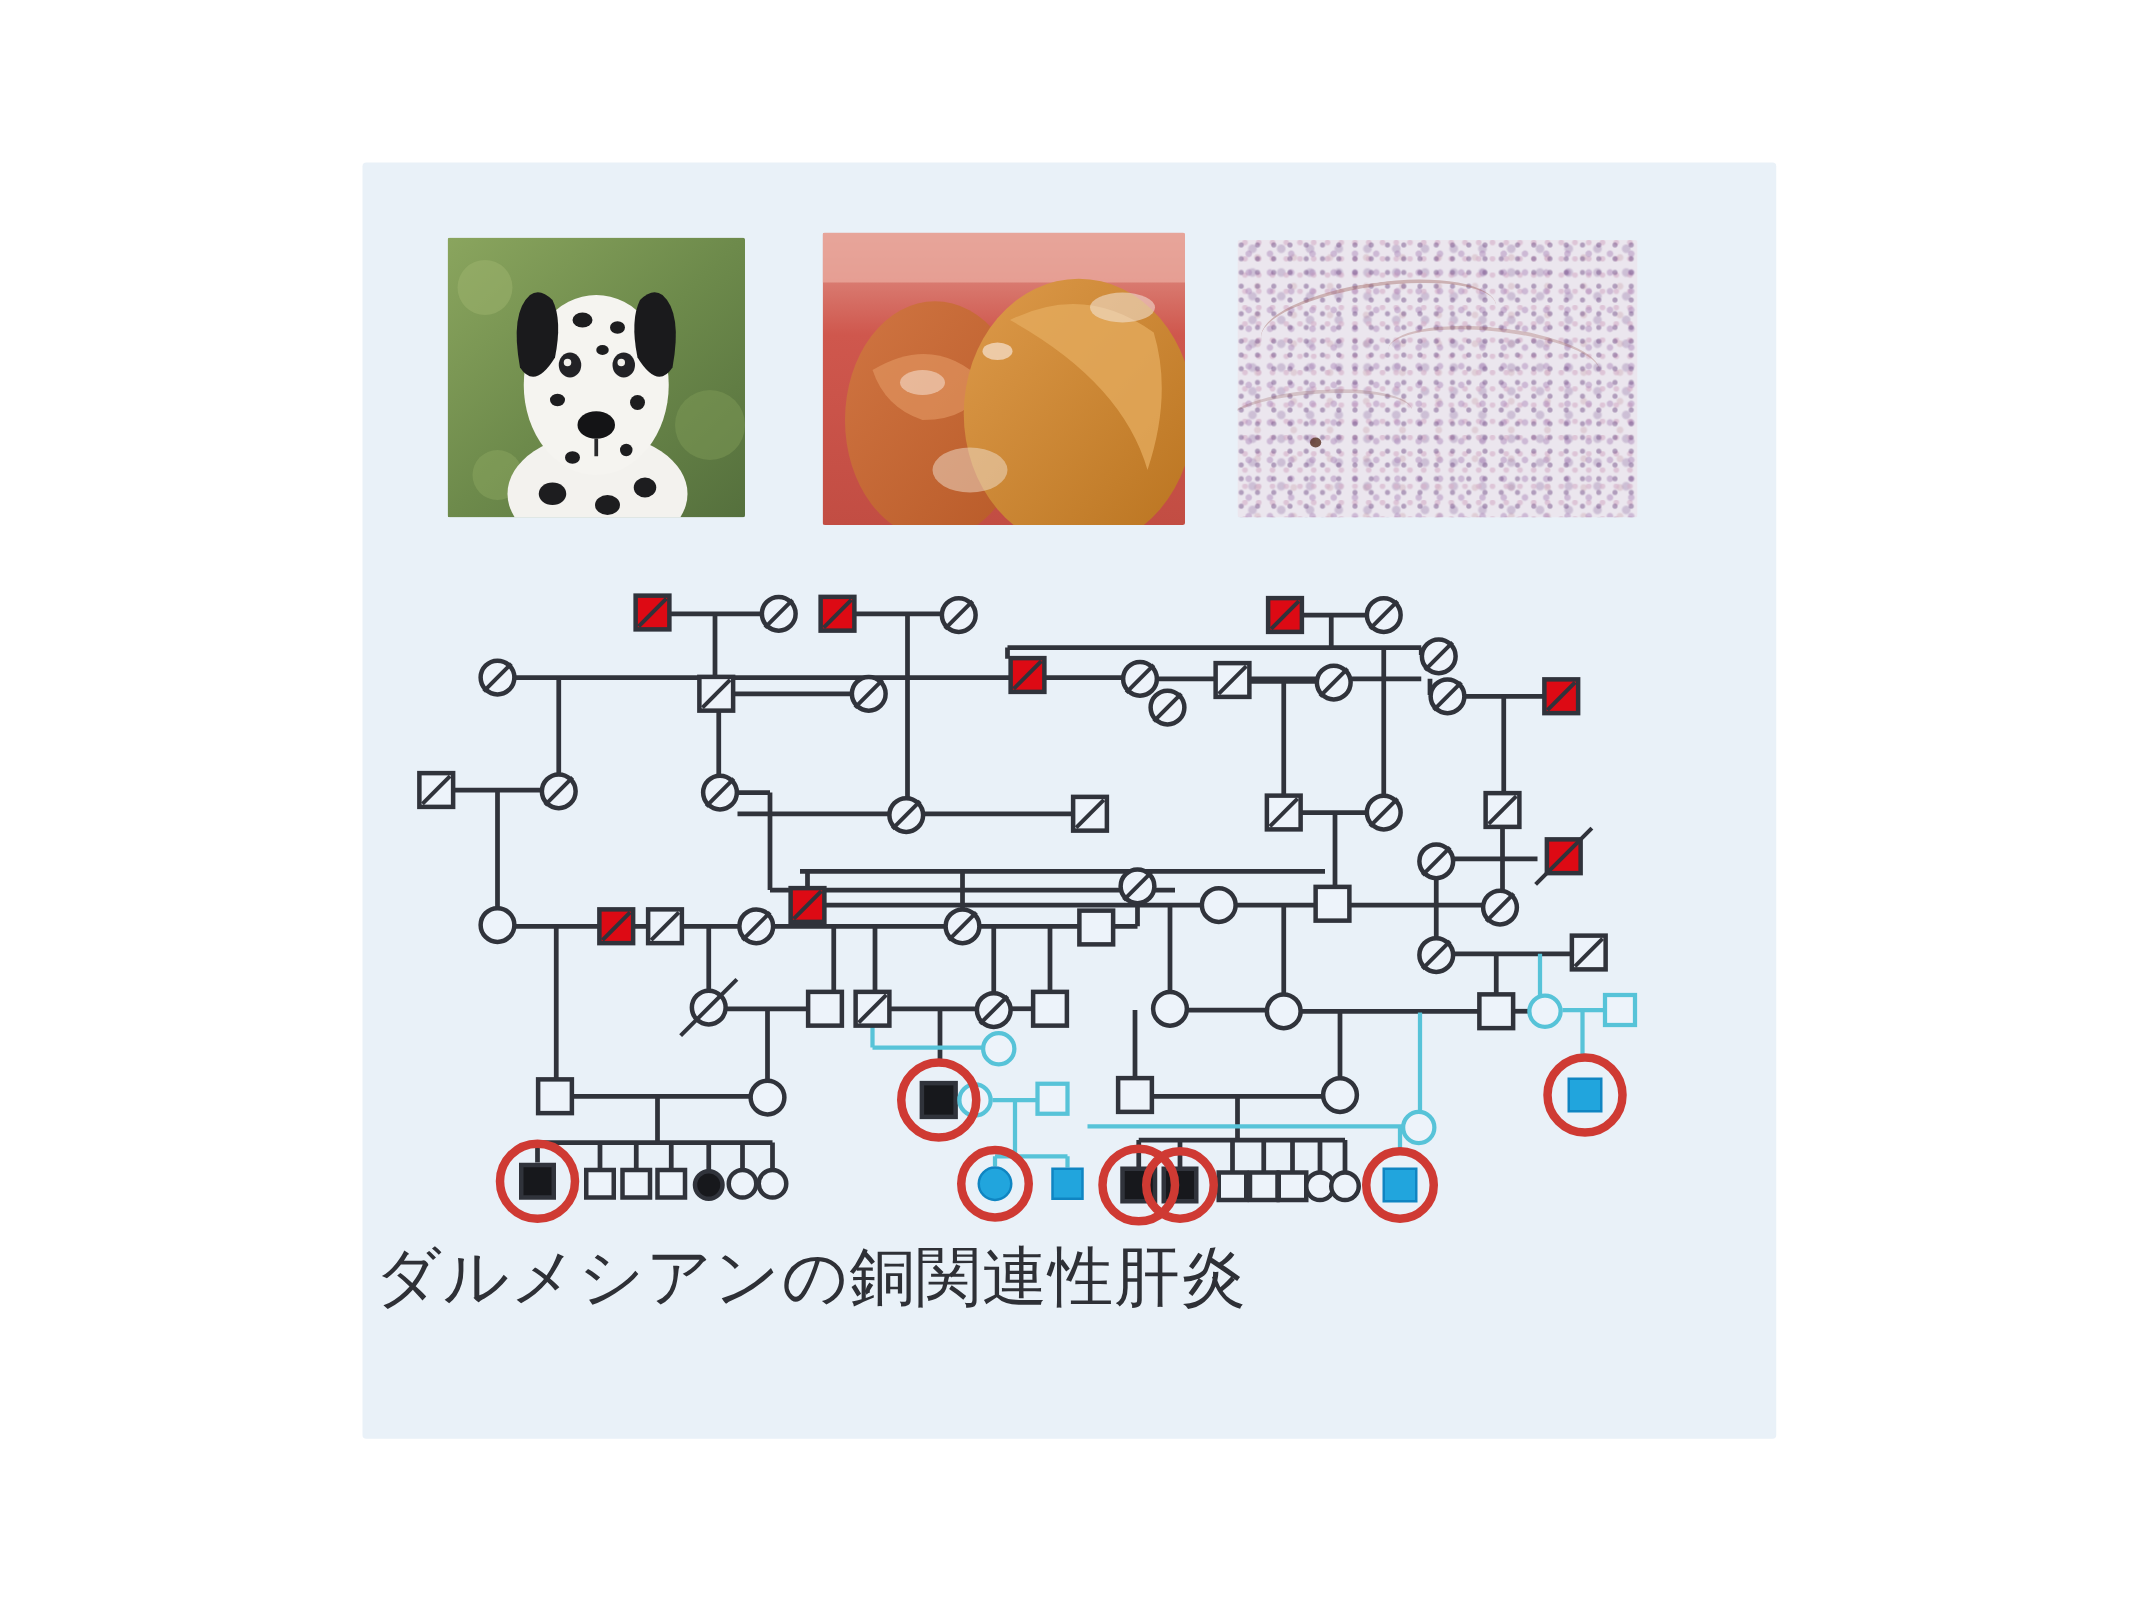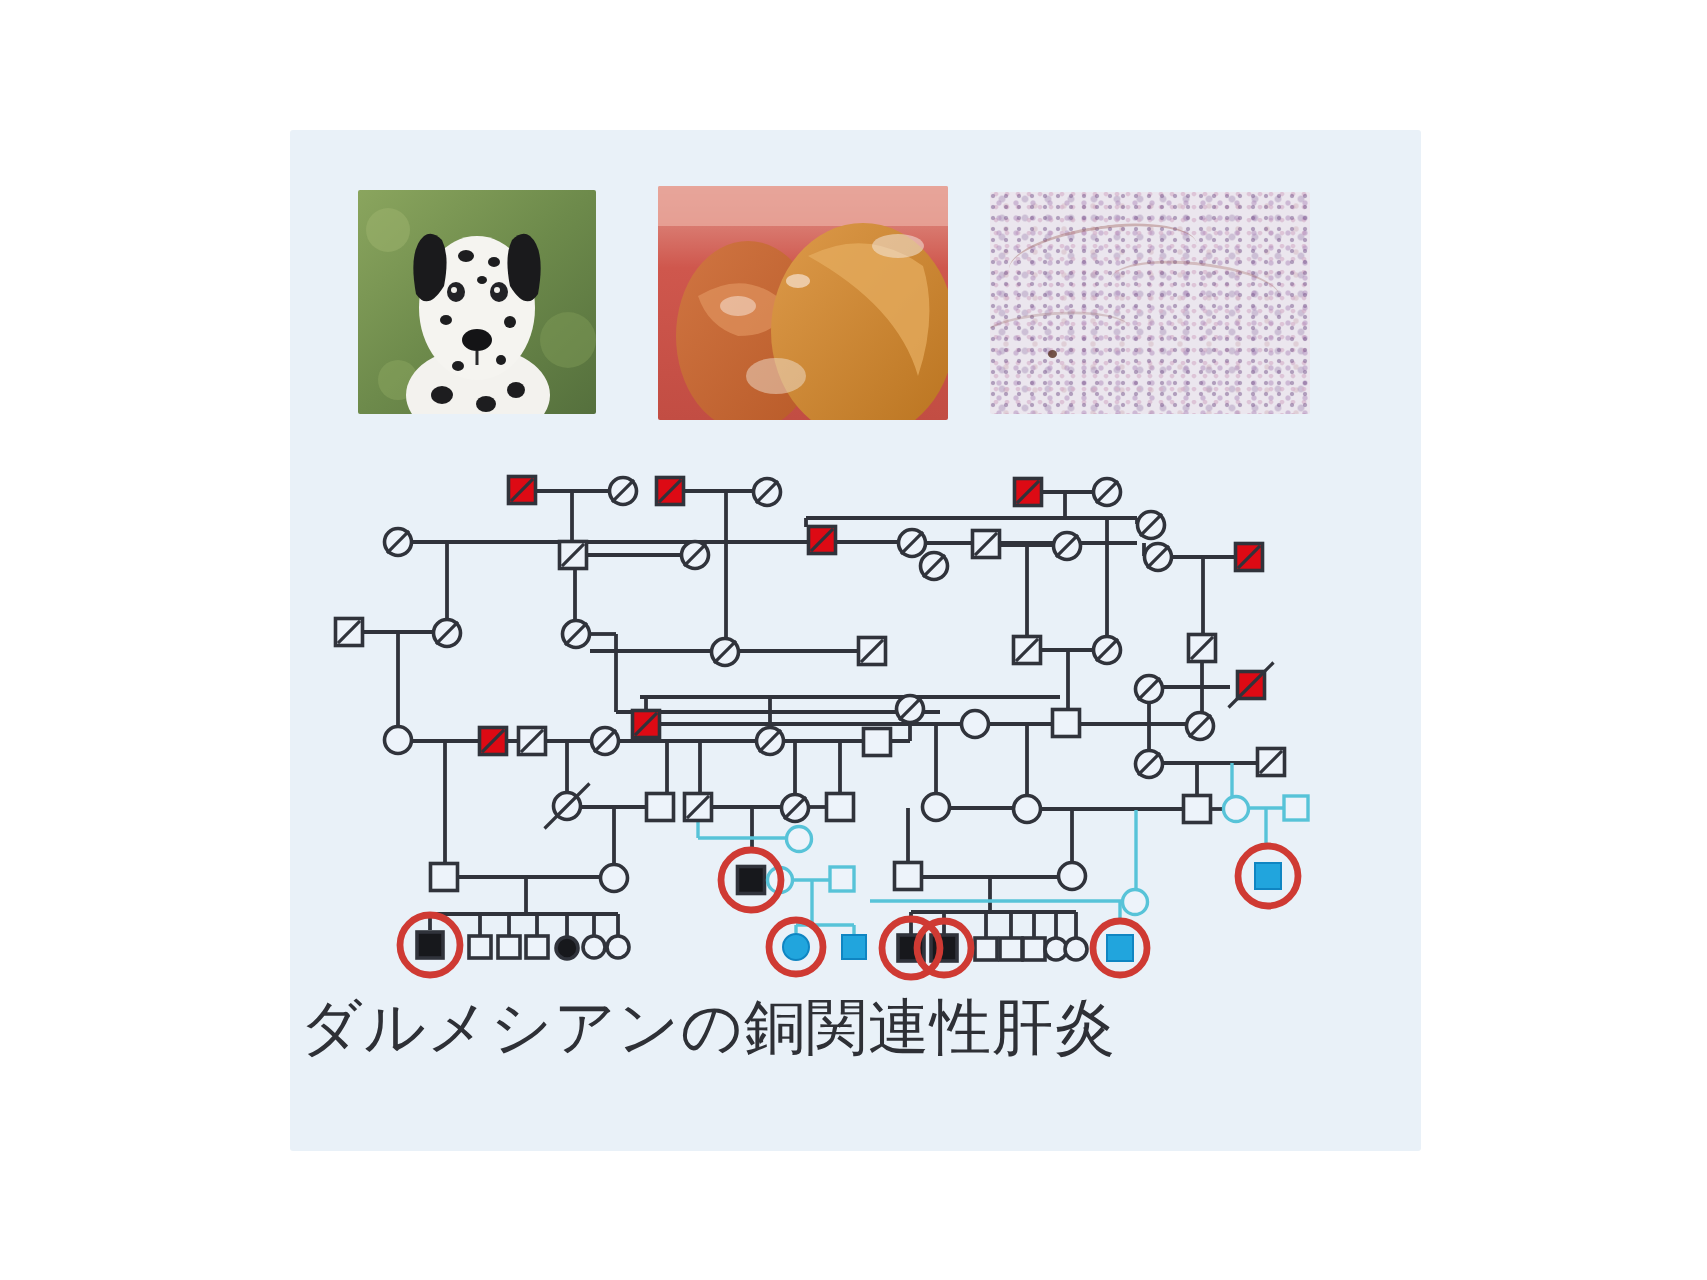--- a/index.html
+++ b/index.html
@@ -27,21 +27,21 @@
     background-size:13px 11px,17px 15px,11px 13px,23px 19px,29px 23px;
   }
   .streak{position:absolute;border:0 solid transparent;border-radius:50%;pointer-events:none;}
   .streak.s1{left:18px;top:34px;width:190px;height:60px;border-top:3px solid rgba(155,92,84,.38);transform:rotate(-8deg);}
   .streak.s2{left:120px;top:70px;width:170px;height:50px;border-top:3px solid rgba(155,92,84,.30);transform:rotate(6deg);}
   .streak.s3{left:-10px;top:120px;width:150px;height:40px;border-top:3px solid rgba(140,84,78,.25);transform:rotate(-4deg);}
   .darkspot{position:absolute;left:58px;top:158px;width:9px;height:8px;background:#5e3a2b;border-radius:50%;opacity:.85;}
   #pedigree-svg{position:absolute;left:0;top:0;}
   .caption{
     position:absolute;left:300px;top:995px;width:1060px;
-    font-size:61px;line-height:1.05;letter-spacing:1px;color:#2e3036;
+    font-size:52px;line-height:1.05;letter-spacing:1px;color:#2e3036;
     white-space:nowrap;
   }
 </style>
 </head>
 <body>
 
 <div class="panel" style="background: rgb(233, 241, 248);"></div>
 
 <div class="photo" id="photo-dog">
   <svg width="238" height="224" viewBox="0 0 238 224">

